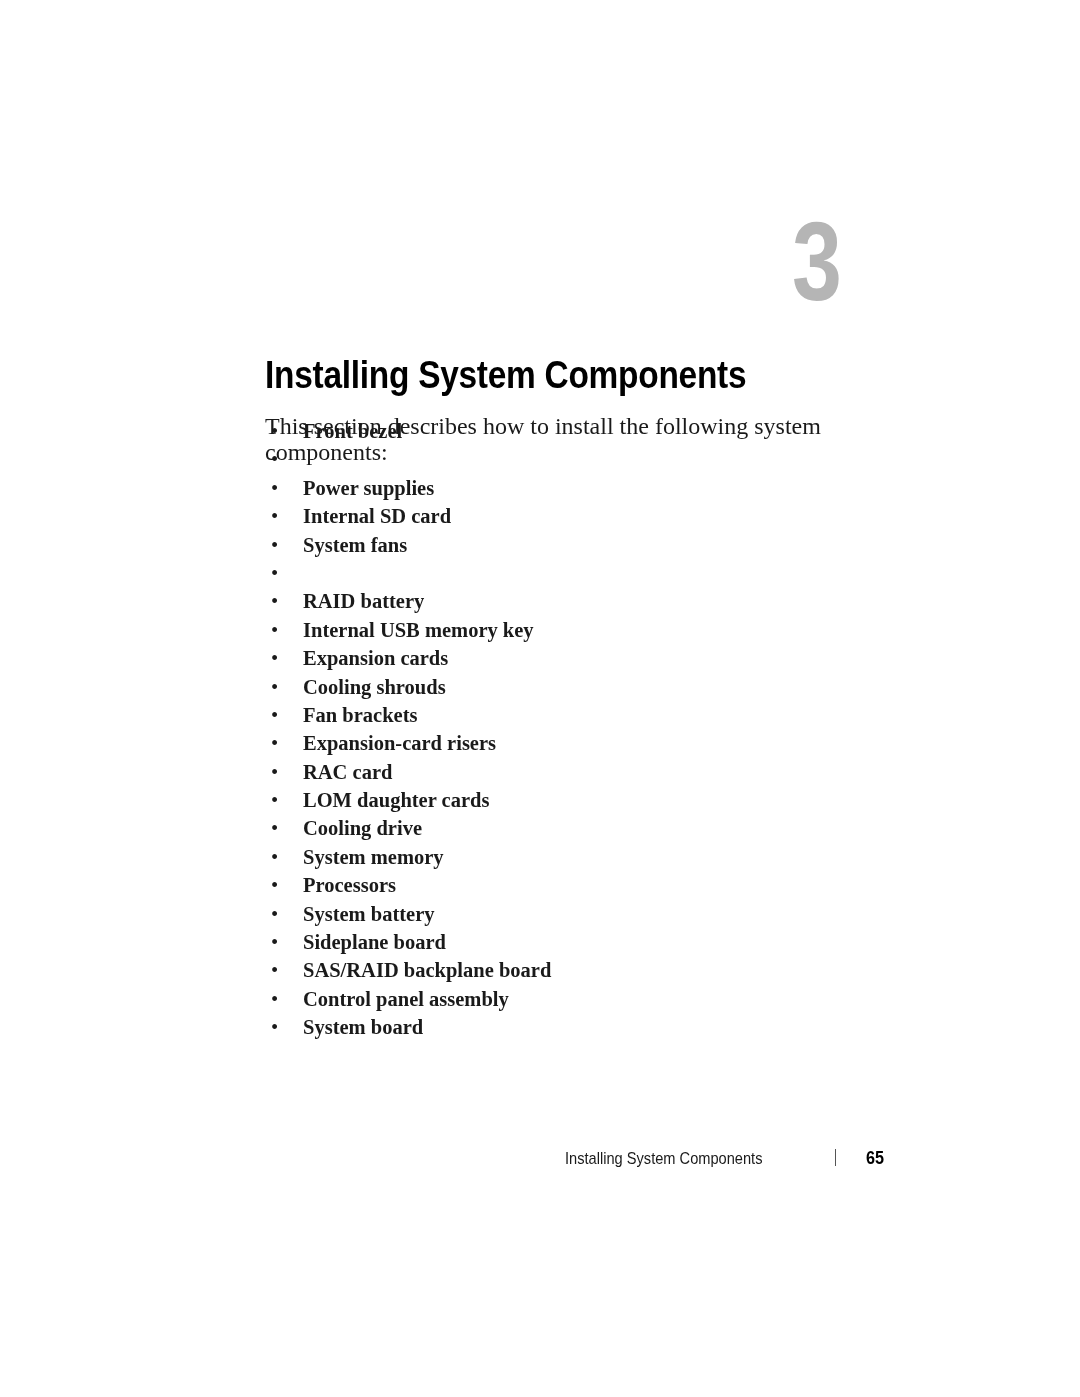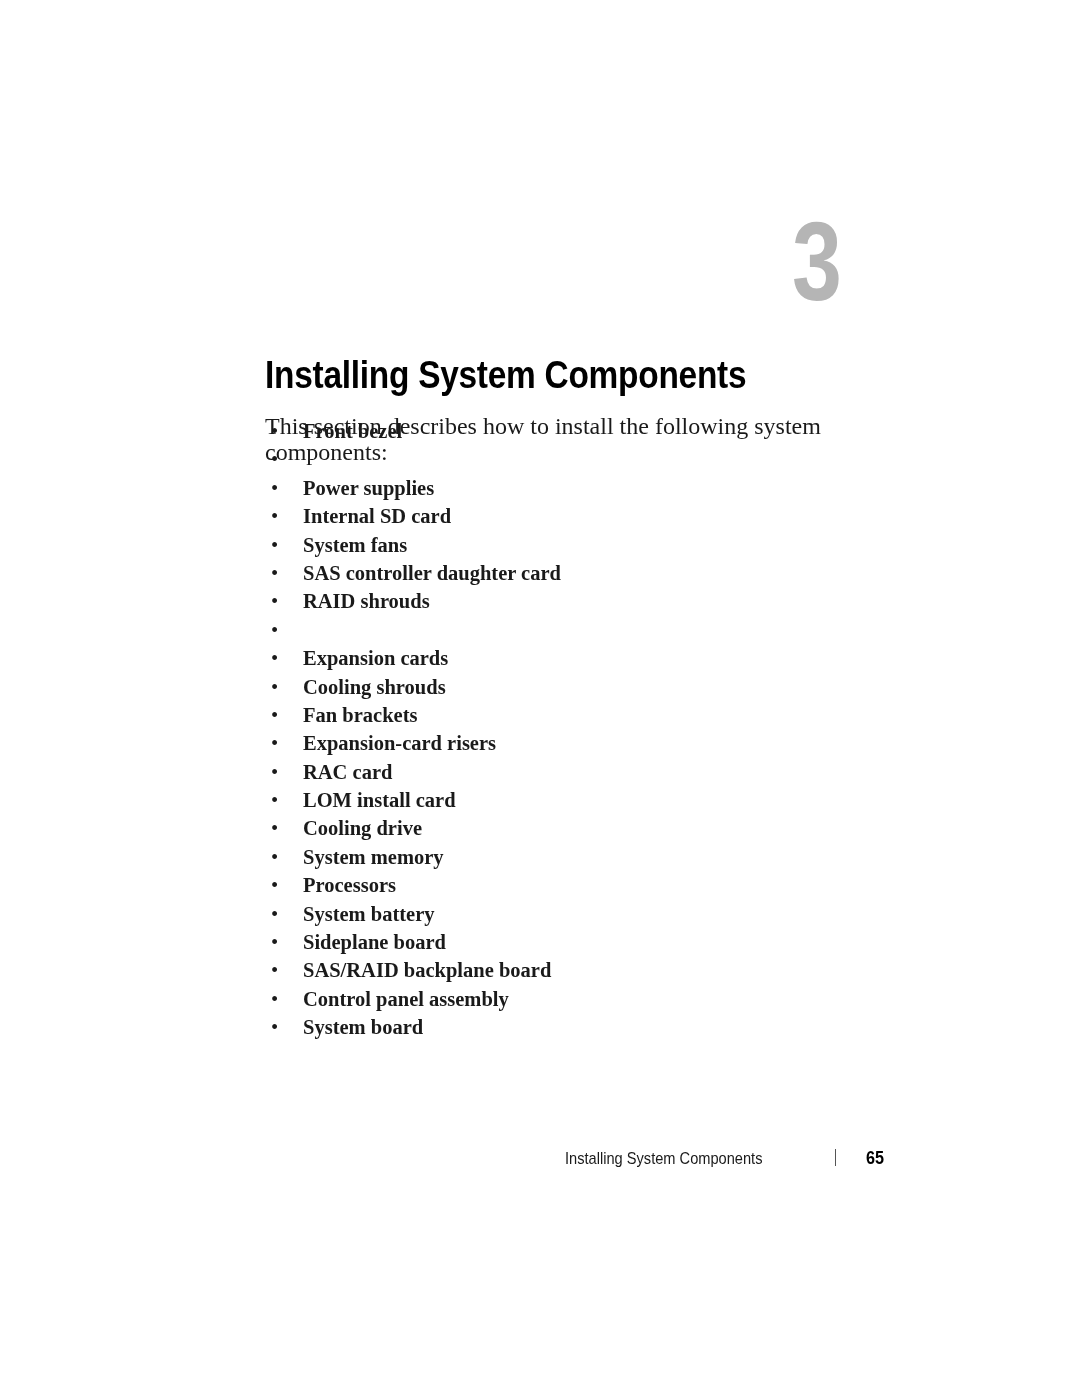--- a/index.html
+++ b/index.html
@@ -155,29 +155,29 @@
   <h1 class="chapter-title">Installing System Components</h1>
 
   <p class="intro-paragraph">This section describes how to install the following system components:</p>
 
   <ul class="component-list">
       <li><span class="bullet-glyph">•</span><span class="item-label">Front bezel</span></li>
       <li><span class="bullet-glyph">•</span></li>
       <li><span class="bullet-glyph">•</span><span class="item-label">Power supplies</span></li>
       <li><span class="bullet-glyph">•</span><span class="item-label">Internal SD card</span></li>
       <li><span class="bullet-glyph">•</span><span class="item-label">System fans</span></li>
-      <li><span class="bullet-glyph">•</span><span class="item-label">SAS controller daughter card</span></li>
-      <li><span class="bullet-glyph">•</span><span class="item-label">RAID shrouds</span></li>
       <li><span class="bullet-glyph">•</span></li>
+      <li><span class="bullet-glyph">•</span><span class="item-label">RAID battery</span></li>
+      <li><span class="bullet-glyph">•</span><span class="item-label">Internal USB memory key</span></li>
       <li><span class="bullet-glyph">•</span><span class="item-label">Expansion cards</span></li>
       <li><span class="bullet-glyph">•</span><span class="item-label">Cooling shrouds</span></li>
       <li><span class="bullet-glyph">•</span><span class="item-label">Fan brackets</span></li>
       <li><span class="bullet-glyph">•</span><span class="item-label">Expansion-card risers</span></li>
       <li><span class="bullet-glyph">•</span><span class="item-label">RAC card</span></li>
-      <li><span class="bullet-glyph">•</span><span class="item-label">LOM install card</span></li>
+      <li><span class="bullet-glyph">•</span><span class="item-label">LOM daughter cards</span></li>
       <li><span class="bullet-glyph">•</span><span class="item-label">Cooling drive</span></li>
       <li><span class="bullet-glyph">•</span><span class="item-label">System memory</span></li>
       <li><span class="bullet-glyph">•</span><span class="item-label">Processors</span></li>
       <li><span class="bullet-glyph">•</span><span class="item-label">System battery</span></li>
       <li><span class="bullet-glyph">•</span><span class="item-label">Sideplane board</span></li>
       <li><span class="bullet-glyph">•</span><span class="item-label">SAS/RAID backplane board</span></li>
       <li><span class="bullet-glyph">•</span><span class="item-label">Control panel assembly</span></li>
       <li><span class="bullet-glyph">•</span><span class="item-label">System board</span></li>
     </ul>
 

